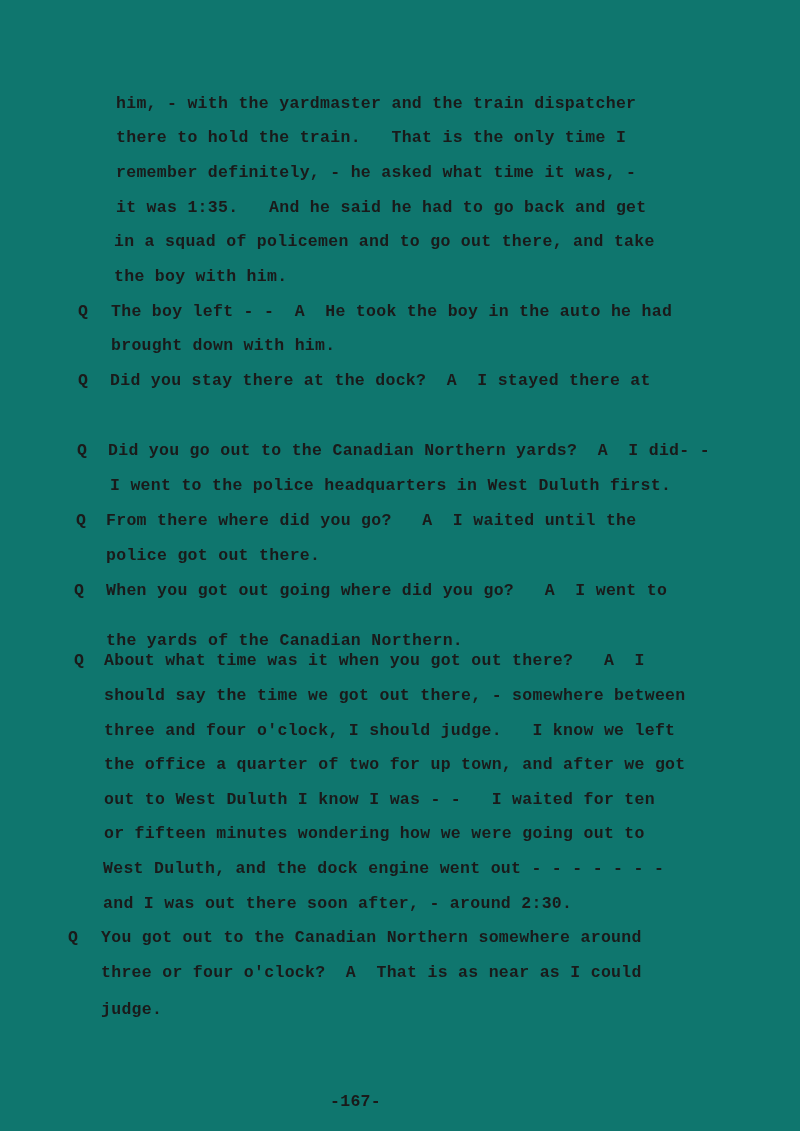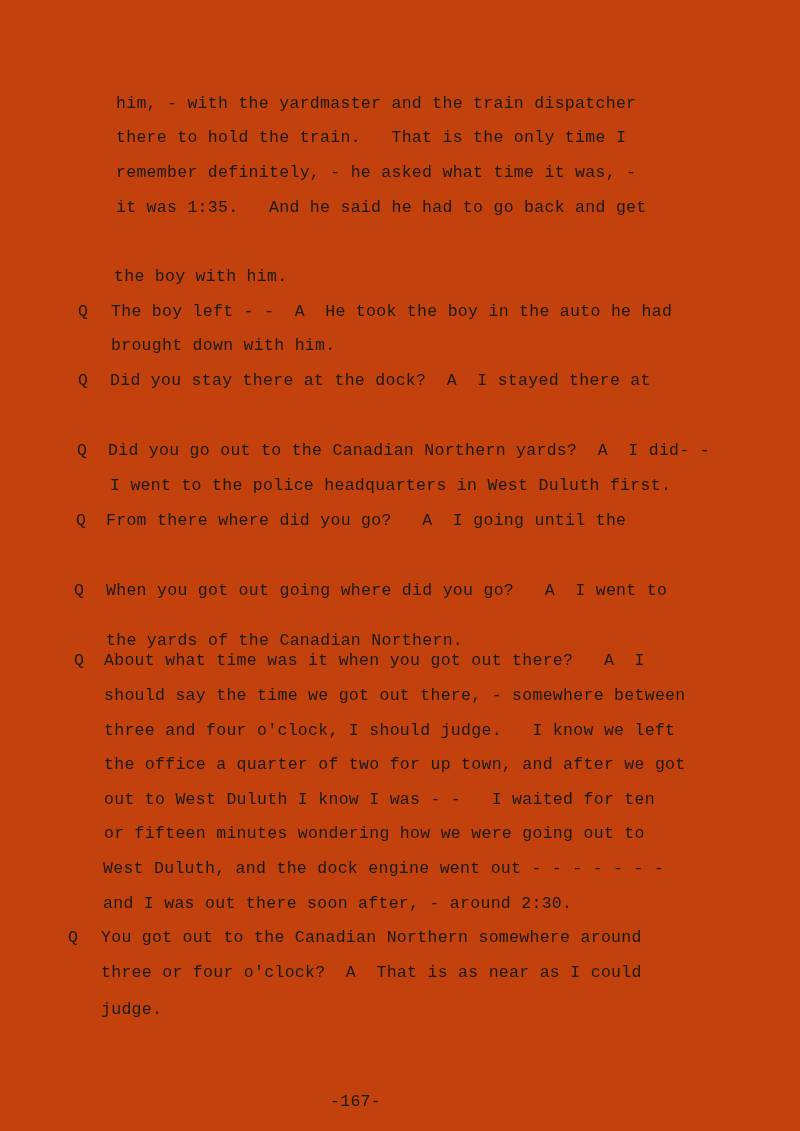--- a/index.html
+++ b/index.html
@@ -1,56 +1,58 @@
 <!DOCTYPE html>
 <html><head>
 <meta charset="utf-8">
 <style>
   html, body { margin: 0; padding: 0; background: #ffffff; }
   body { width: 800px; height: 1131px; position: relative; overflow: hidden; }
   .page {
     position: absolute; left: 0; top: 0; width: 800px; height: 1131px;
-    background: #c2410c; color: #1a1a1a;
+    background: #0f766e; color: #1a1a1a;
     font-family: "Liberation Mono", "DejaVu Sans Mono", monospace;
-    font-size: 16.5px; font-weight: normal; letter-spacing: 0.3px;
+    font-size: 16.5px; font-weight: bold; letter-spacing: 0.3px;
   }
   .line {
     position: absolute; white-space: pre; line-height: 20px;
   }
   .marker {
     position: absolute; white-space: pre; line-height: 20px;
   }
   .page-number {
     position: absolute; left: 330px; top: 1092px; white-space: pre; line-height: 20px;
   }
 </style>
 </head>
 <body>
 
 <div class="page">
 
   <div class="line" style="left:116px; top:94px;">him, - with the yardmaster and the train dispatcher</div>
   <div class="line" style="left:116px; top:128px;">there to hold the train.   That is the only time I</div>
   <div class="line" style="left:116px; top:163px;">remember definitely, - he asked what time it was, -</div>
   <div class="line" style="left:116px; top:198px;">it was 1:35.   And he said he had to go back and get</div>
+  <div class="line" style="left:114px; top:232px;">in a squad of policemen and to go out there, and take</div>
   <div class="line" style="left:114px; top:267px;">the boy with him.</div>
 
   <div class="marker" style="left:78px; top:302px;">Q</div>
   <div class="line" style="left:111px; top:302px;">The boy left - -  A  He took the boy in the auto he had</div>
   <div class="line" style="left:111px; top:336px;">brought down with him.</div>
 
   <div class="marker" style="left:78px; top:371px;">Q</div>
   <div class="line" style="left:110px; top:371px;">Did you stay there at the dock?  A  I stayed there at</div>
 
   <div class="marker" style="left:77px; top:441px;">Q</div>
   <div class="line" style="left:108px; top:441px;">Did you go out to the Canadian Northern yards?  A  I did- -</div>
   <div class="line" style="left:110px; top:476px;">I went to the police headquarters in West Duluth first.</div>
 
   <div class="marker" style="left:76px; top:511px;">Q</div>
-  <div class="line" style="left:106px; top:511px;">From there where did you go?   A  I going until the</div>
+  <div class="line" style="left:106px; top:511px;">From there where did you go?   A  I waited until the</div>
+  <div class="line" style="left:106px; top:546px;">police got out there.</div>
 
   <div class="marker" style="left:74px; top:581px;">Q</div>
   <div class="line" style="left:106px; top:581px;">When you got out going where did you go?   A  I went to</div>
   <div class="line" style="left:106px; top:616px;margin-top:15px;">the yards of the Canadian Northern.</div>
 
   <div class="marker" style="left:74px; top:651px;">Q</div>
   <div class="line" style="left:104px; top:651px;">About what time was it when you got out there?   A  I</div>
   <div class="line" style="left:104px; top:686px;">should say the time we got out there, - somewhere between</div>
   <div class="line" style="left:104px; top:721px;">three and four o'clock, I should judge.   I know we left</div>
   <div class="line" style="left:104px; top:755px;text-align:right;">the office a quarter of two for up town, and after we got</div>

